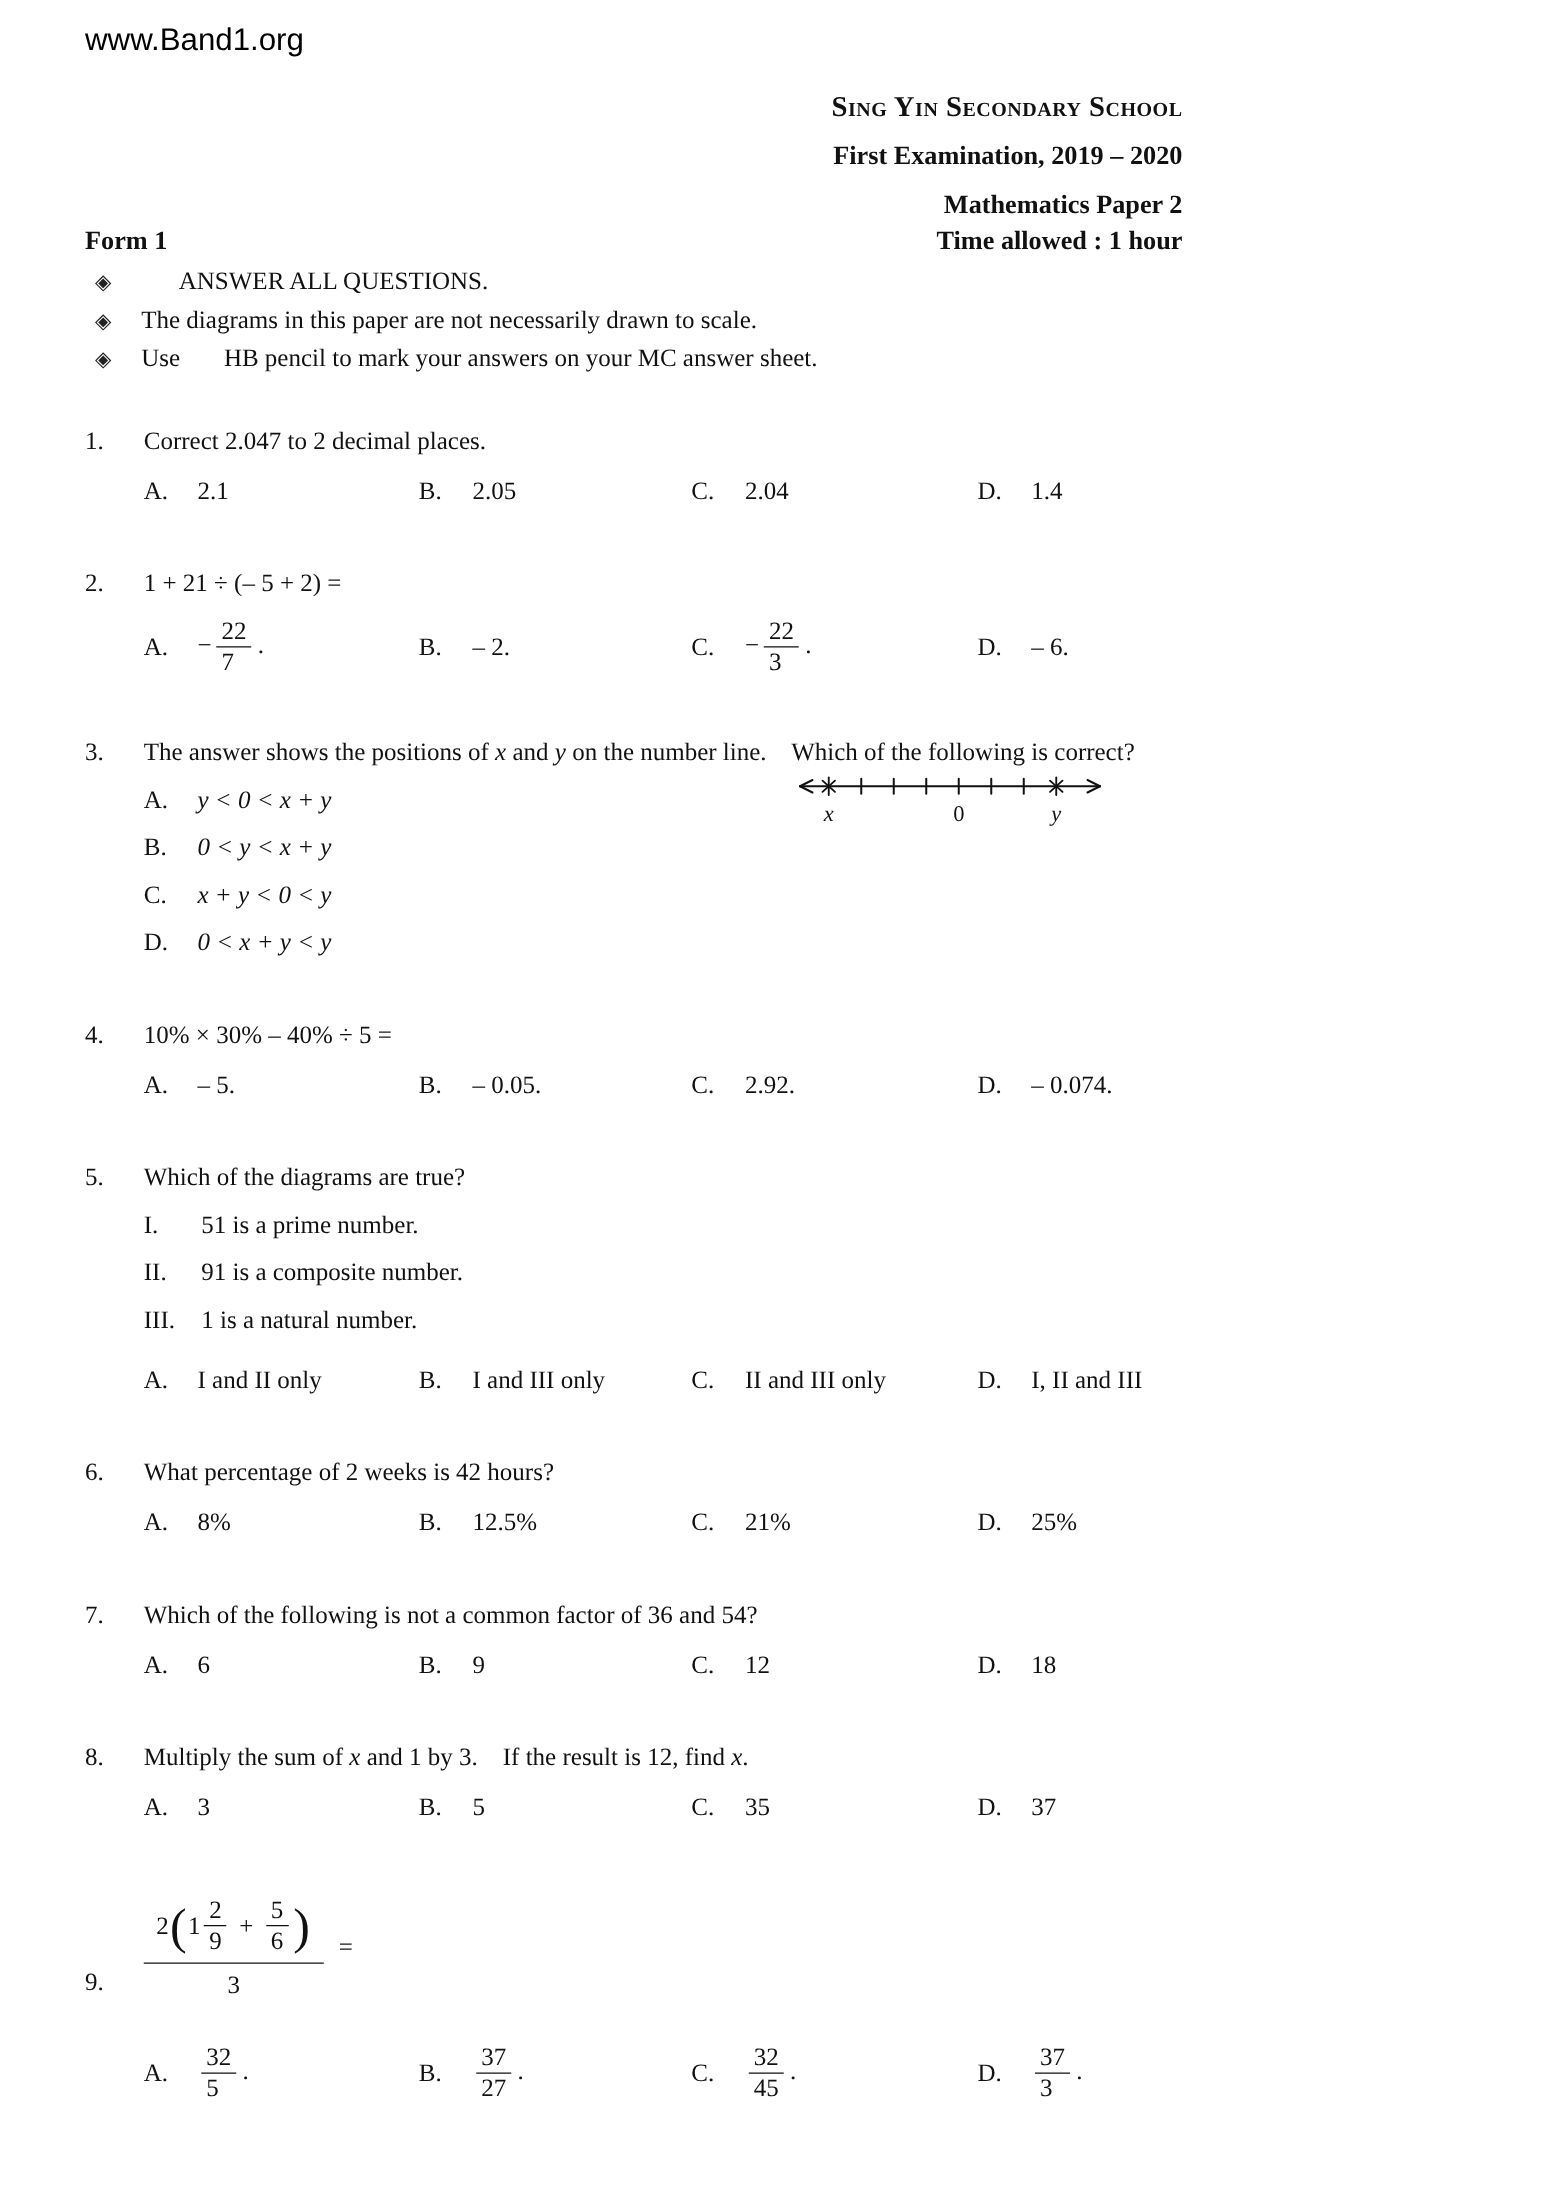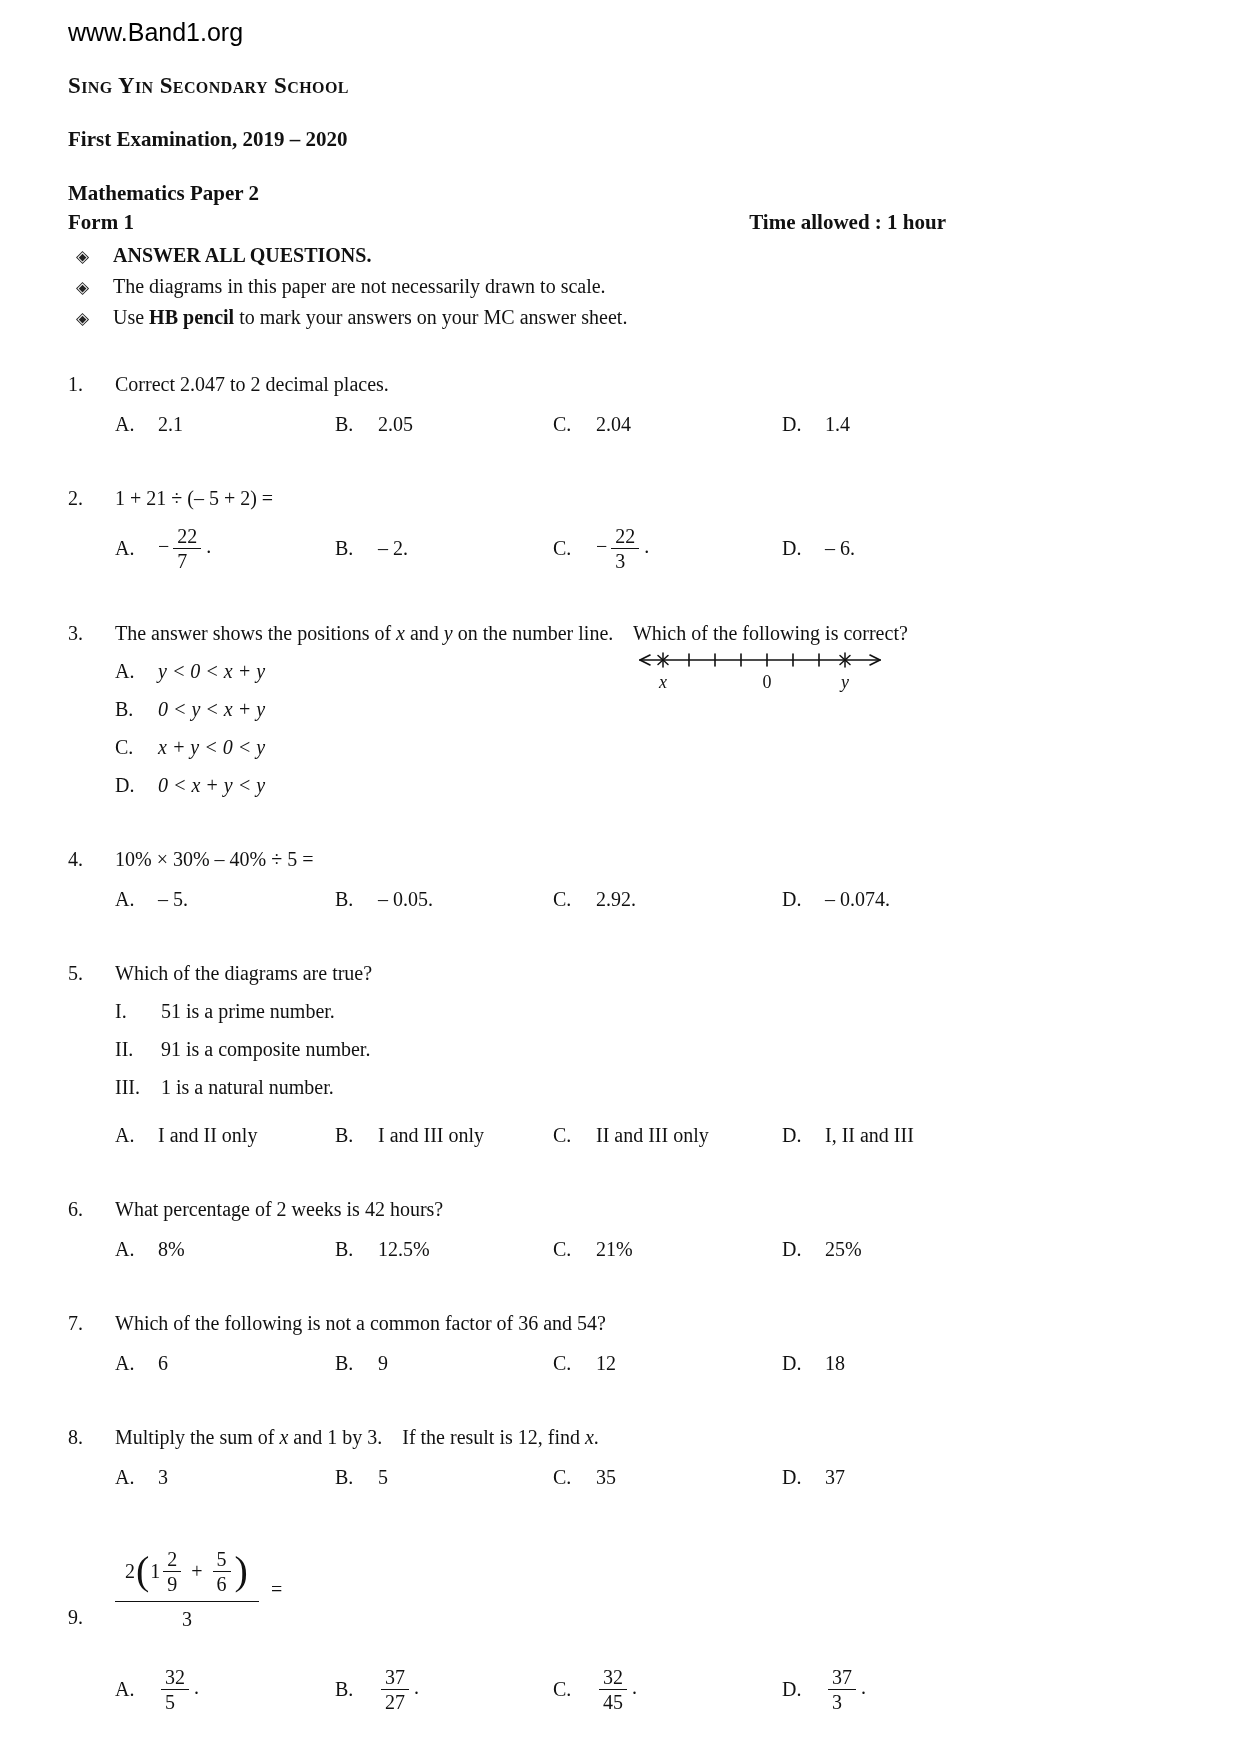--- a/index.html
+++ b/index.html
@@ -14,41 +14,41 @@
   }
   .page { position: relative; padding: 16px 70px 39px 68px; width: 1016px; min-height: 1754px; }
 
   .watermark {
     font-family: "Liberation Sans", sans-serif;
     font-size: 25px;
     color: #000;
     margin-bottom: 22px;
   }
 
-  .center { text-align: left; }
+  .center { text-align: right; }
   .school-title {
     font-weight: bold;
     font-variant: small-caps;
     font-size: 23px;
     letter-spacing: 0.4px;
   }
-  .exam-title, .paper-title { font-weight: bold; font-size: 21px; margin-top: 26px; }
+  .exam-title, .paper-title { font-weight: bold; font-size: 21px; margin-top: 11px; }
 
   .form-row {
     display: flex;
     justify-content: space-between;
     font-weight: bold;
     font-size: 21px;
     margin-top: 2px;
   }
 
   .instructions { margin-top: 6px; }
   .instr { display: flex; align-items: baseline; padding-left: 8px; margin-top: 5px; }
   .bullet { width: 37px; font-size: 17px; color: #222; }
-  .bold { font-weight: bold; }
+  .bold { font-weight: normal; margin-left: 30px; }
 
   .question { display: flex; margin-top: 48px; }
   .question.first { margin-top: 40px; }
   .qnum { width: 47px; flex: 0 0 47px; }
   .qbody { flex: 1; position: relative; }
   .qtext {}
 
   .options {
     display: grid;
     grid-template-columns: 220px 218px 229px auto;

